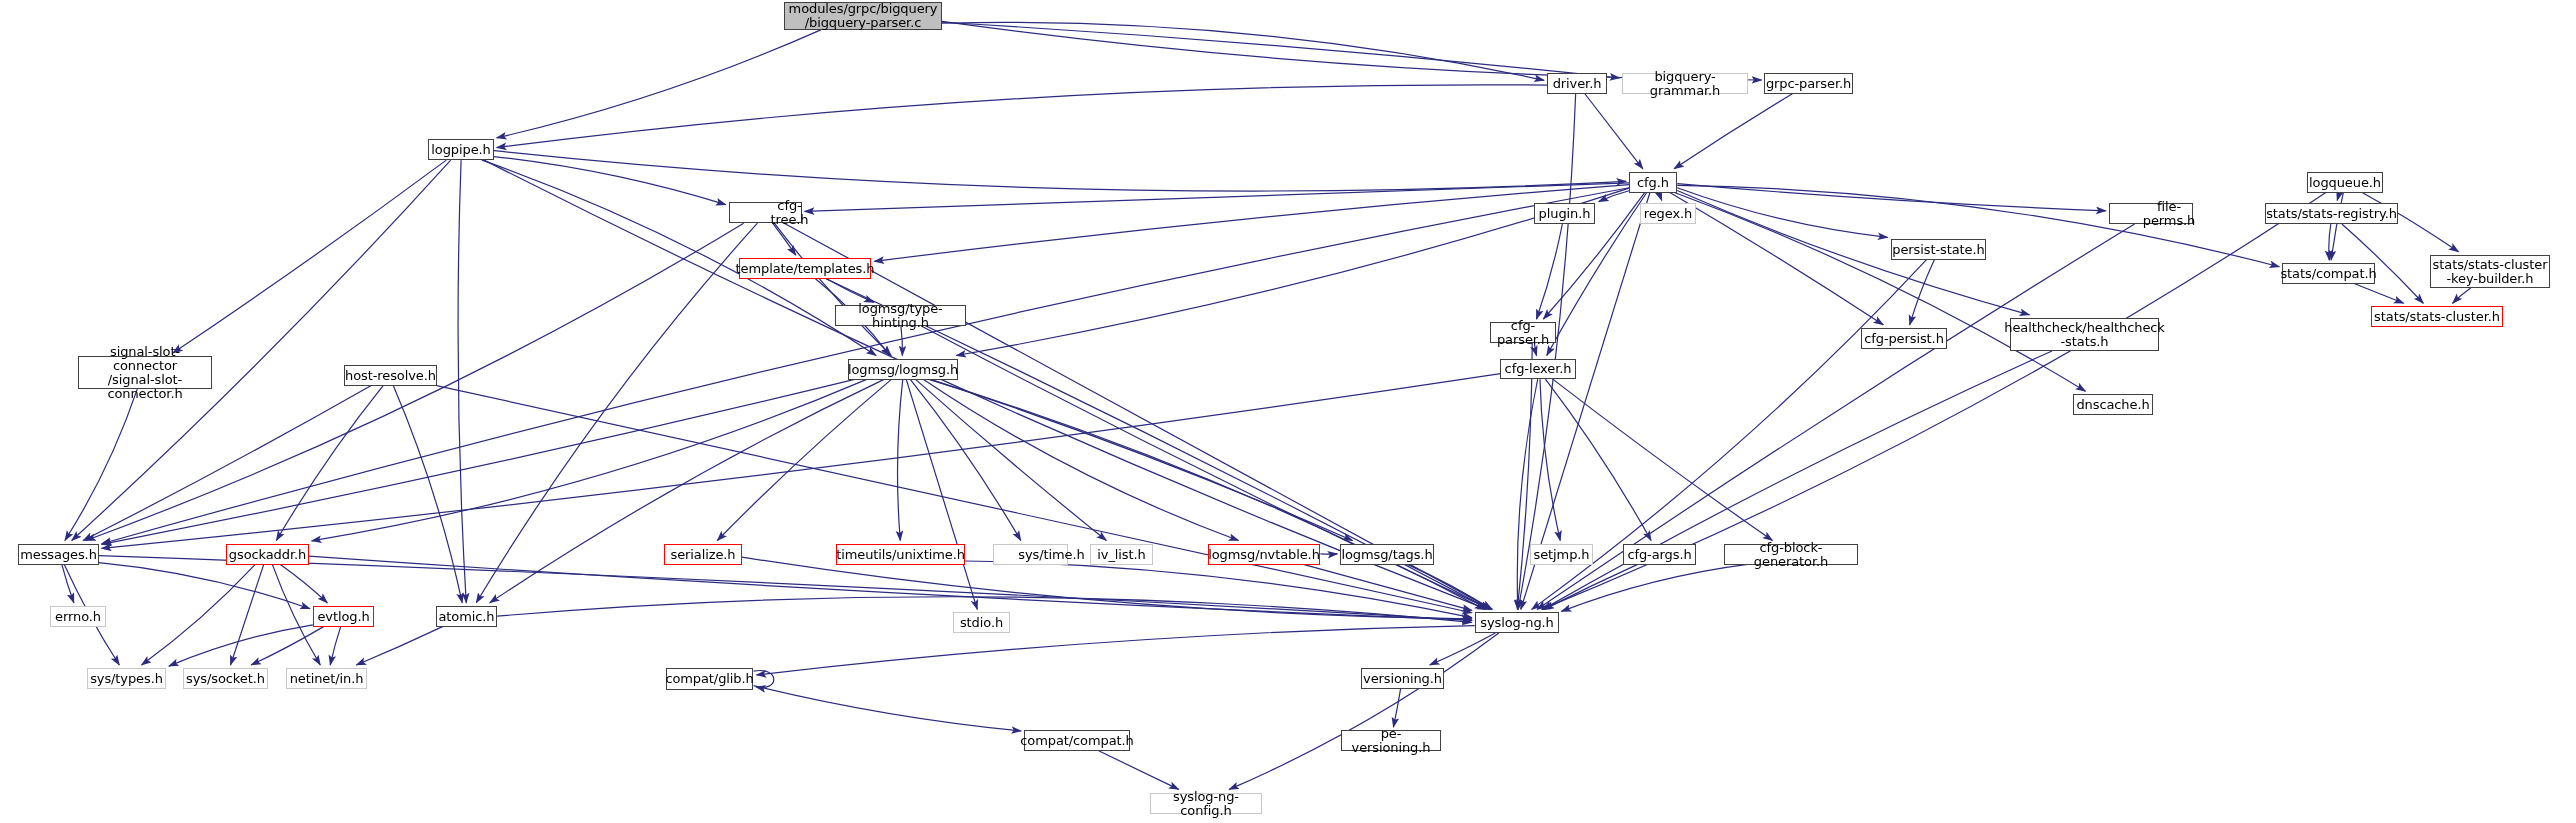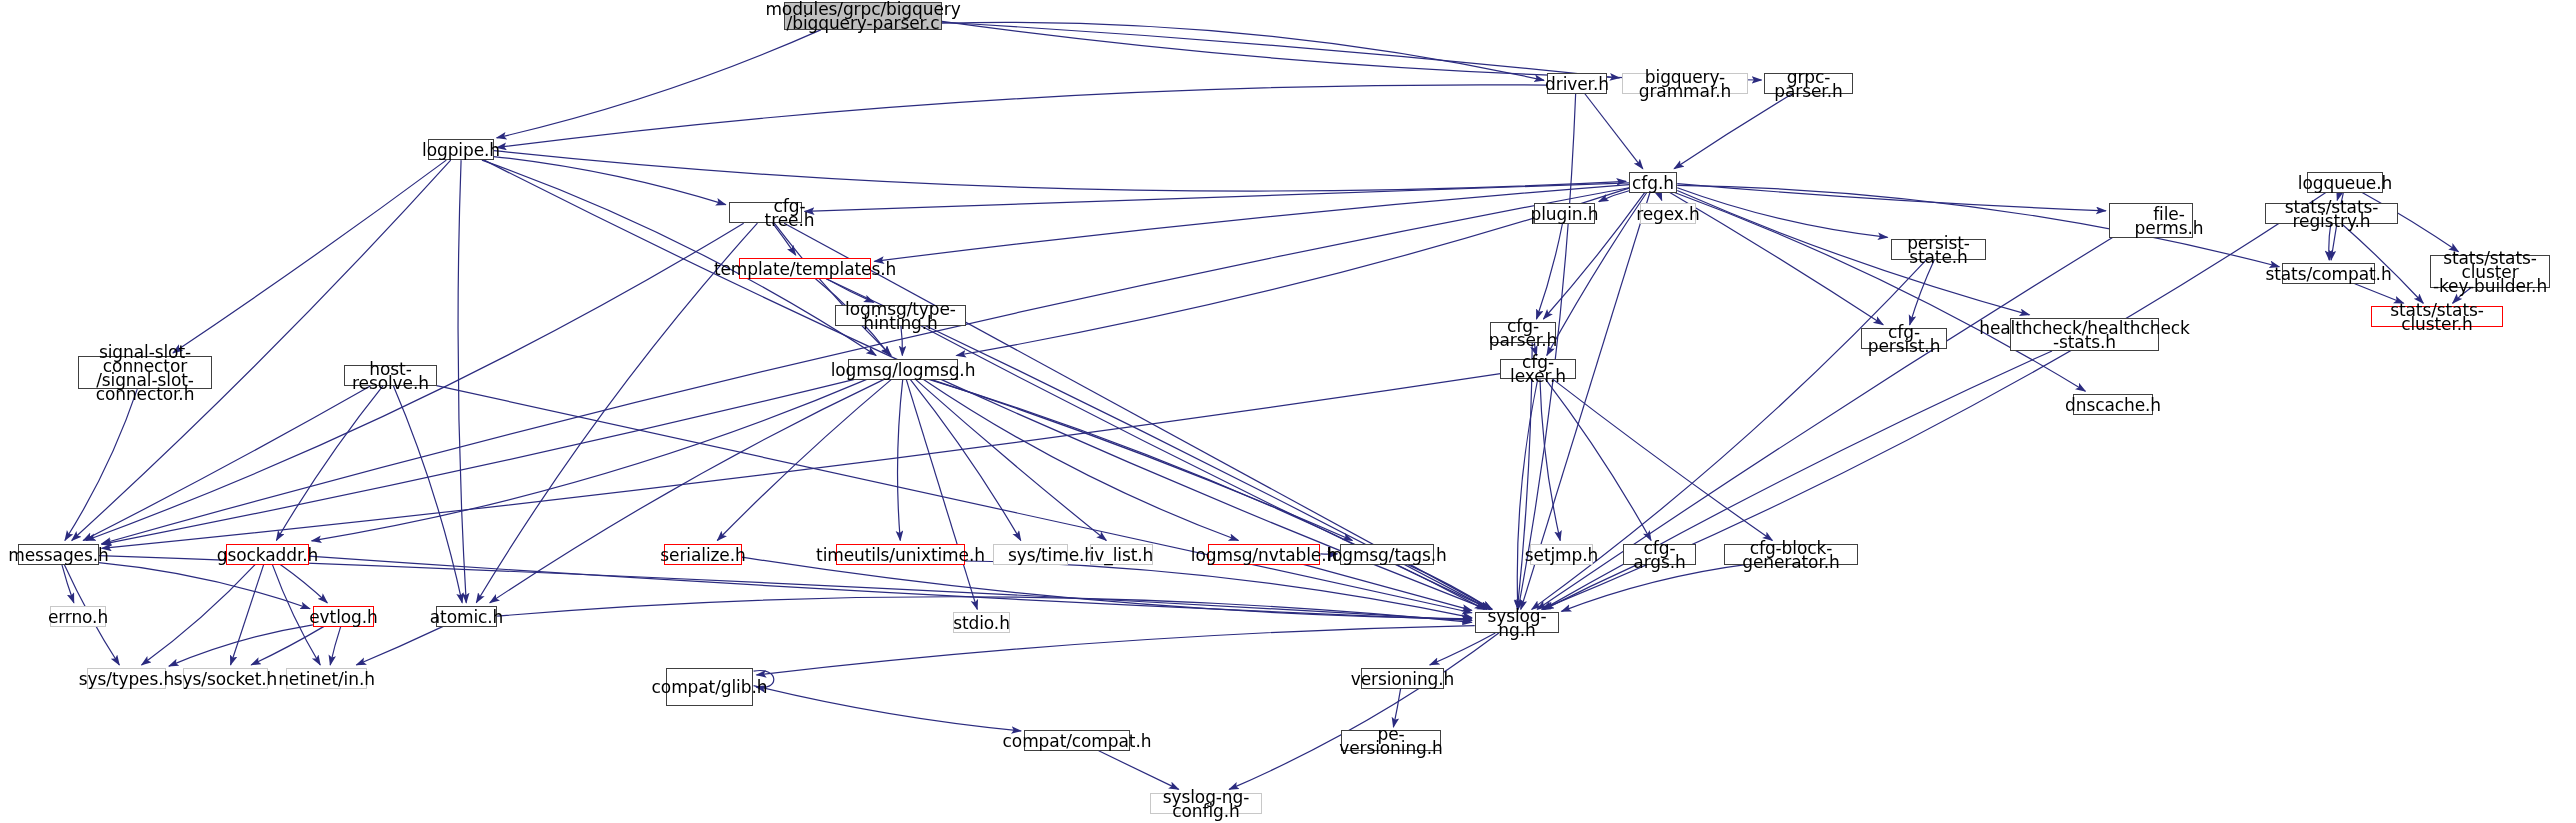--- a/index.html
+++ b/index.html
@@ -15,21 +15,21 @@
   #edges{position:absolute;left:0;top:0;width:2576px;height:823px;}
   .node{
     position:absolute;
     box-sizing:border-box;
     display:flex;
     align-items:center;
     justify-content:center;
     text-align:center;
     background:#ffffff;
     color:#000000;
-    font-size:17px;
+    font-size:13px;
     line-height:14px;
     white-space:pre-line;
     letter-spacing:-0.1px;
     z-index:5;
   }
   .n-solid  { border:1.3px solid #404040; }
   .n-light  { border:1.2px solid #c8c8c8; }
   .n-red    { border:1.5px solid #ff0000; }
   .n-root   { border:1.5px solid #404040; background:#bfbfbf; }
 </style>
@@ -155,21 +155,21 @@
 /bigquery-parser.c</div>
       <div class="node n-solid" style="left: 1547px; top: 73px; width: 60px; height: 21px;">driver.h</div>
       <div class="node n-light" style="left: 1622px; top: 73px; width: 126px; height: 21px;">bigquery-grammar.h</div>
       <div class="node n-solid" style="left: 1764px; top: 73px; width: 89px; height: 21px;">grpc-parser.h</div>
       <div class="node n-solid" style="left: 428px; top: 139px; width: 66px; height: 21px;">logpipe.h</div>
       <div class="node n-solid" style="left: 1629px; top: 172px; width: 48px; height: 21px;">cfg.h</div>
       <div class="node n-solid" style="left: 2307px; top: 172px; width: 76px; height: 21px;">logqueue.h</div>
       <div class="node n-solid" style="left: 729px; top: 202px; width: 73px; height: 21px; padding-left: 48px;">cfg-tree.h</div>
       <div class="node n-solid" style="left: 1534px; top: 203px; width: 61px; height: 21px;">plugin.h</div>
       <div class="node n-light" style="left: 1640px; top: 203px; width: 56px; height: 21px;">regex.h</div>
-      <div class="node n-solid" style="left: 2109px; top: 203px; width: 84px; height: 35px; padding-left: 36px;">file-perms.h</div>
+      <div class="node n-solid" style="left: 2109px; top: 203px; width: 84px; height: 21px; padding-left: 36px;">file-perms.h</div>
       <div class="node n-solid" style="left: 2265px; top: 203px; width: 133px; height: 21px;">stats/stats-registry.h</div>
       <div class="node n-red" style="left: 739px; top: 258px; width: 132px; height: 21px;">template/templates.h</div>
       <div class="node n-solid" style="left: 1891px; top: 239px; width: 95px; height: 21px;">persist-state.h</div>
       <div class="node n-solid" style="left: 2282px; top: 263px; width: 93px; height: 21px;">stats/compat.h</div>
       <div class="node n-solid" style="left: 2430px; top: 255px; width: 120px; height: 33px;">stats/stats-cluster
 -key-builder.h</div>
       <div class="node n-solid" style="left: 835px; top: 305px; width: 131px; height: 21px;">logmsg/type-hinting.h</div>
       <div class="node n-solid" style="left: 1490px; top: 322px; width: 66px; height: 21px;">cfg-parser.h</div>
       <div class="node n-solid" style="left: 1861px; top: 328px; width: 86px; height: 21px;">cfg-persist.h</div>
       <div class="node n-solid" style="left: 2010px; top: 318px; width: 149px; height: 33px;">healthcheck/healthcheck
@@ -193,20 +193,20 @@
       <div class="node n-red" style="left: 1208px; top: 544px; width: 112px; height: 21px;">logmsg/nvtable.h</div>
       <div class="node n-solid" style="left: 1340px; top: 544px; width: 94px; height: 21px;">logmsg/tags.h</div>
       <div class="node n-light" style="left: 1530px; top: 544px; width: 63px; height: 21px;">setjmp.h</div>
       <div class="node n-solid" style="left: 1623px; top: 544px; width: 73px; height: 21px;">cfg-args.h</div>
       <div class="node n-solid" style="left: 1724px; top: 544px; width: 134px; height: 21px;">cfg-block-generator.h</div>
       <div class="node n-light" style="left: 953px; top: 612px; width: 57px; height: 21px;">stdio.h</div>
       <div class="node n-solid" style="left: 1475px; top: 612px; width: 84px; height: 21px;">syslog-ng.h</div>
       <div class="node n-light" style="left: 87px; top: 668px; width: 79px; height: 21px;">sys/types.h</div>
       <div class="node n-light" style="left: 183px; top: 668px; width: 85px; height: 21px;">sys/socket.h</div>
       <div class="node n-light" style="left: 286px; top: 668px; width: 81px; height: 21px;">netinet/in.h</div>
-      <div class="node n-solid" style="left: 666px; top: 668px; width: 87px; height: 38px;">compat/glib.h</div>
+      <div class="node n-solid" style="left: 666px; top: 668px; width: 87px; height: 22px;">compat/glib.h</div>
       <div class="node n-solid" style="left: 1361px; top: 668px; width: 83px; height: 21px;">versioning.h</div>
       <div class="node n-solid" style="left: 1024px; top: 730px; width: 106px; height: 21px;">compat/compat.h</div>
       <div class="node n-solid" style="left: 1341px; top: 730px; width: 100px; height: 21px;">pe-versioning.h</div>
       <div class="node n-light" style="left: 1150px; top: 793px; width: 112px; height: 21px;">syslog-ng-config.h</div>
     </div>
 </div>
 
 
 </body></html>

